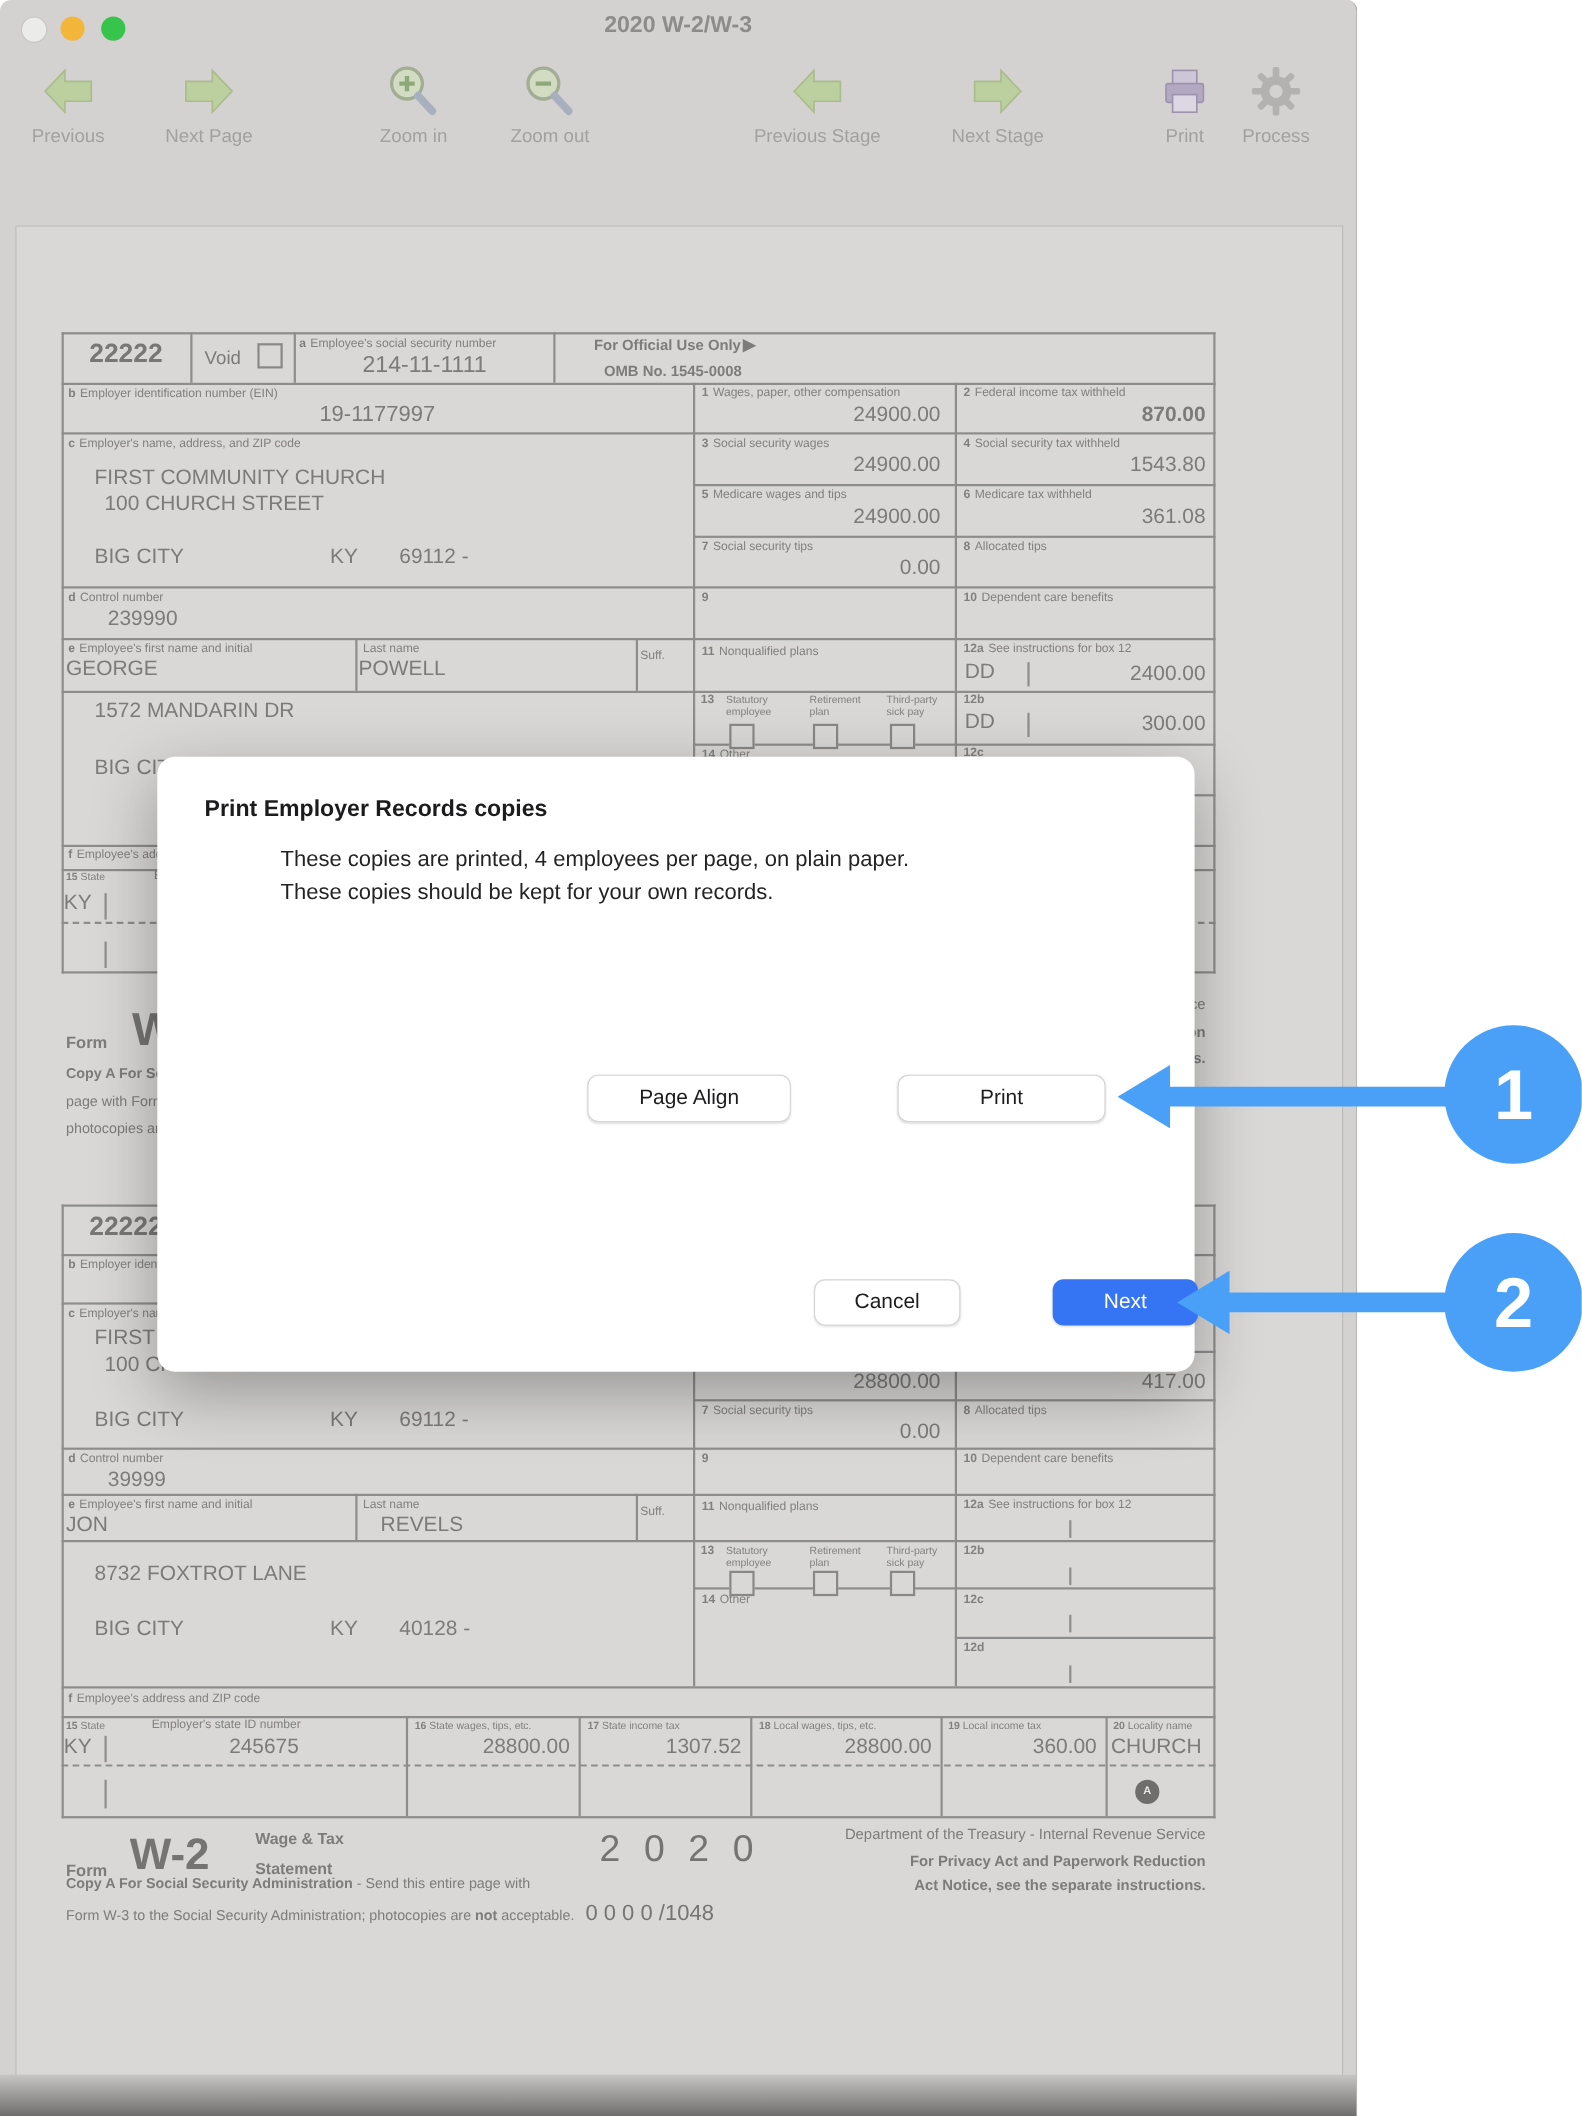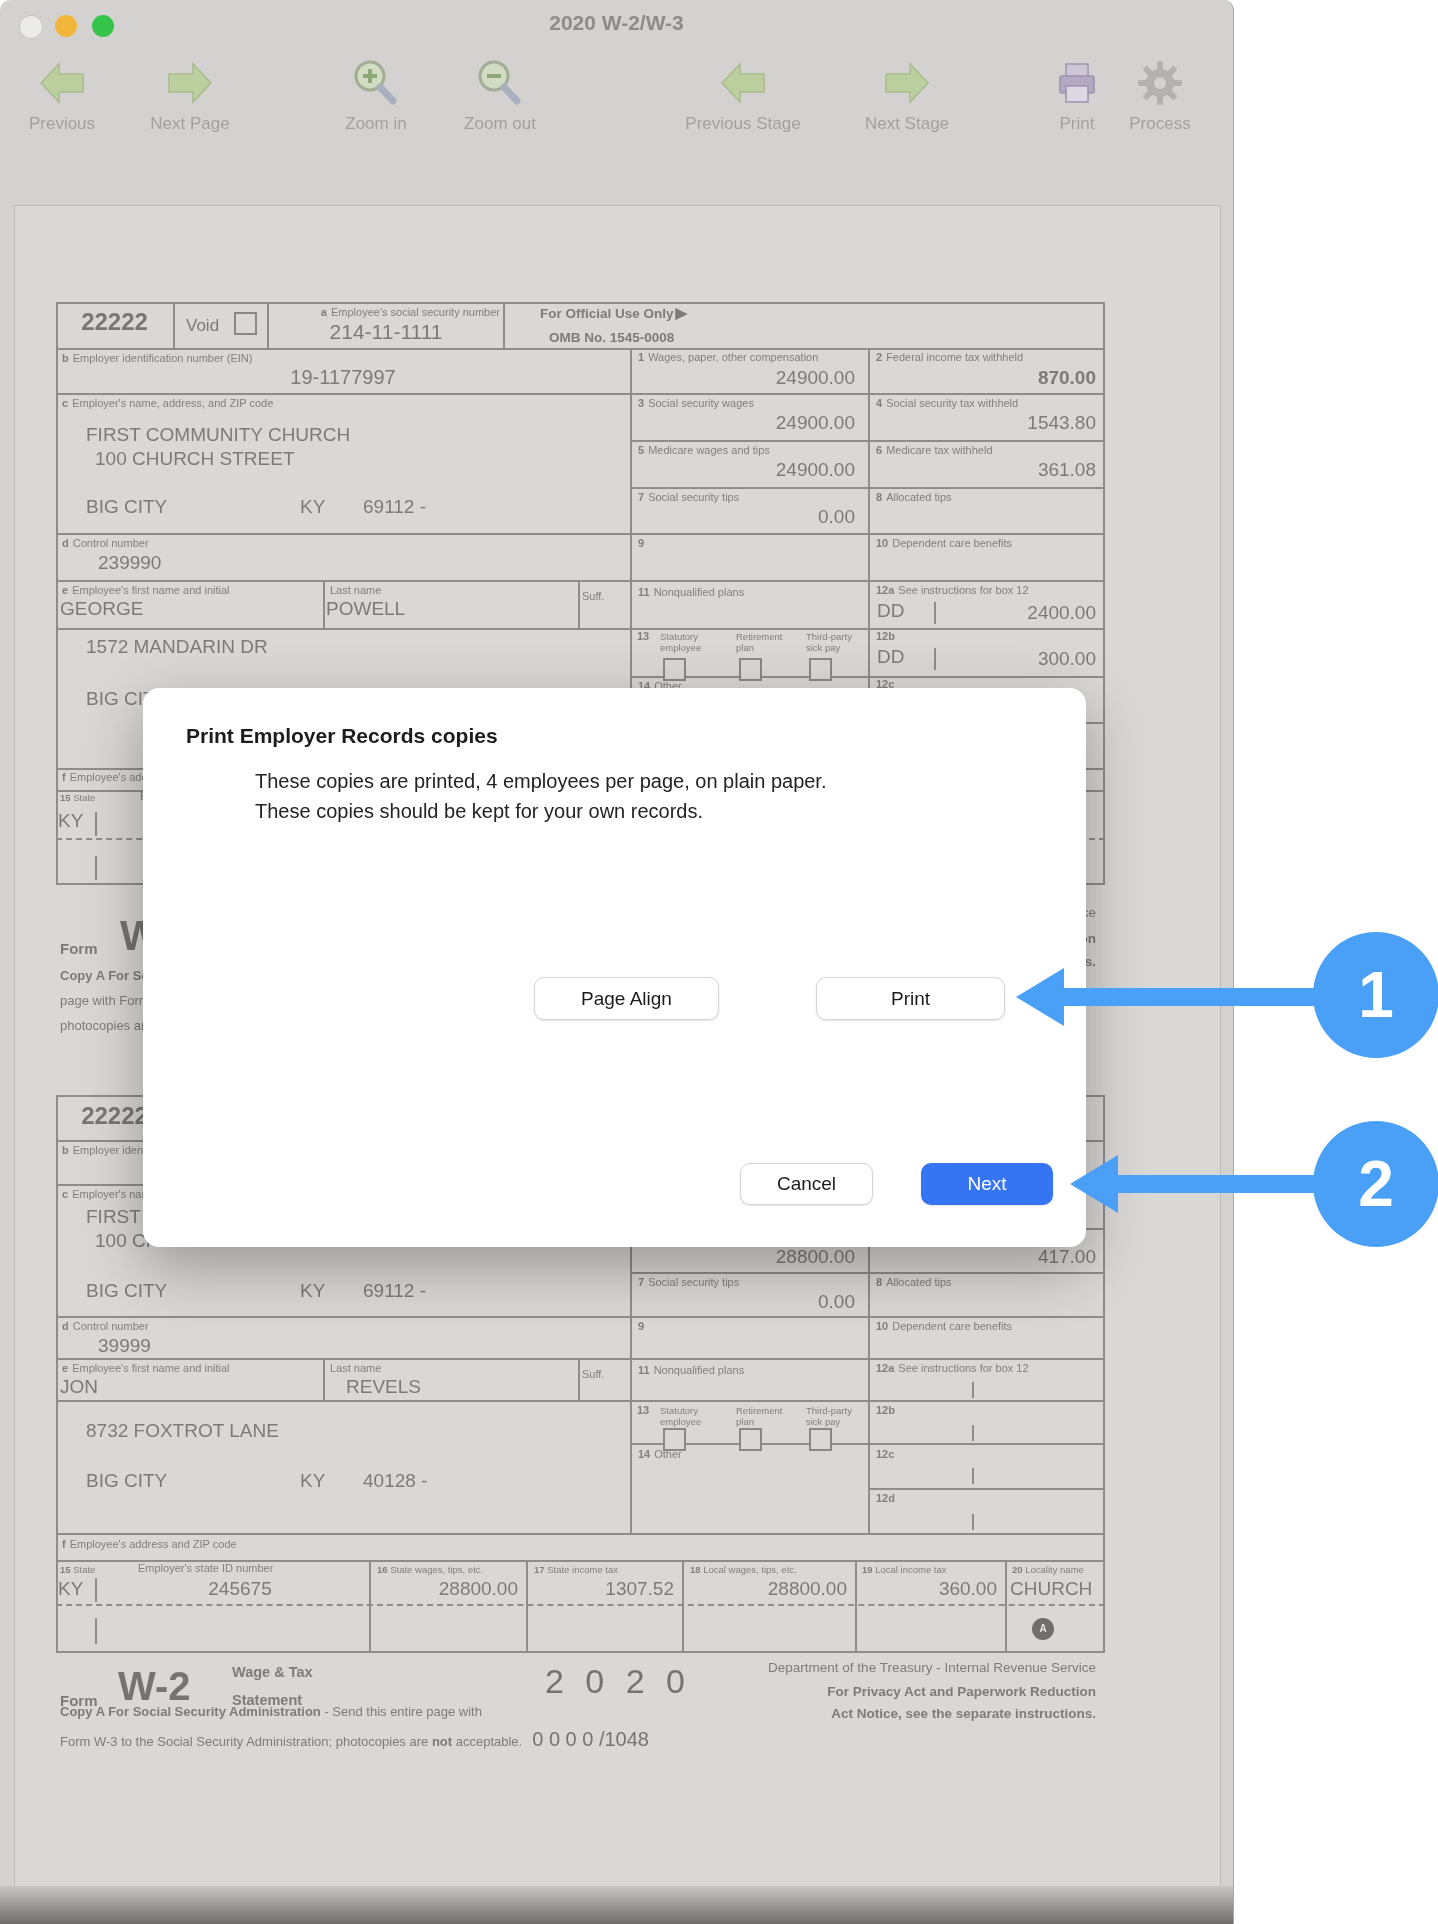--- a/index.html
+++ b/index.html
@@ -24,21 +24,21 @@
   .vc{text-align:center;}
   .big{font-size:24px;font-weight:bold;color:#787776;}
   .bold{font-weight:bold;}
   .cb{position:absolute;width:19px;height:19px;border:2px solid #898887;background:#d9d8d7;z-index:2;}
   .ftxt{position:absolute;font-size:13px;color:#7d7c7b;white-space:nowrap;}
   .fr{text-align:right;}
   .badge{position:absolute;width:22px;height:22px;border-radius:50%;background:#6f6e6d;color:#e8e7e6;font-size:10px;font-weight:bold;text-align:center;line-height:22px;}
   
   #dlg{position:absolute;left:143px;top:688px;width:943px;height:559px;background:#ffffff;border-radius:16px;box-shadow:0 20px 60px rgba(0,0,0,0.30);z-index:10;}
   .dbtn{position:absolute;background:#ffffff;border:1px solid #d6d5d4;border-radius:10px;box-shadow:0 1px 2px rgba(0,0,0,0.12);font-size:19px;color:#1c1c1e;text-align:center;font-family:"Liberation Sans",sans-serif;cursor:default;}
-  #btnNext{border:none;color:#ffffff;}
+  #btnNext{border:none;color:#ffffff;margin-left:36px;}
   
   .circ{position:absolute;width:126px;height:126px;border-radius:50%;color:#ffffff;font-size:64px;font-weight:bold;text-align:center;line-height:126px;z-index:20;}
   .abar{position:absolute;height:18px;border-radius:2px;z-index:20;}
   .ahead{position:absolute;width:48px;height:58px;clip-path:polygon(100% 0,100% 100%,0 50%);z-index:20;}
   .shade{position:absolute;left:0;top:1886px;width:1233px;height:38px;background:linear-gradient(#c7c6c5,#6e6d6c);z-index:3;}
 </style>
 </head>
 <body>
 
 <div id="stage">
@@ -150,21 +150,21 @@
     <div class="vl" style="left:855px;top:790px;height:93px;"></div>
     <div class="vl" style="left:1005px;top:790px;height:93px;"></div>
     <div class="vl" style="left:95px;top:812px;height:24px;"></div>
     <div class="vl" style="left:95px;top:856px;height:24px;"></div>
     <div class="vl" style="left:934px;top:602px;height:22px;"></div>
     <div class="vl" style="left:934px;top:648px;height:22px;"></div>
 
     <div class="v vc big" style="left:56px;top:308px;width:117px;">22222</div>
     <div class="v" style="left:186px;top:316px;font-size:17px;">Void</div>
     <div class="cb" style="left:234px;top:312px;"></div>
-    <div class="lb" style="left:272px;top:306px;width:228px;text-align:right;"><b>a</b><span>Employee's social security number</span></div>
+    <div class="lb" style="left:272px;top:306px;width:228px;text-align:left;"><b>a</b><span>Employee's social security number</span></div>
     <div class="v vc" style="left:272px;top:320px;width:228px;font-size:21px;">214-11-1111</div>
     <div class="ftxt bold" style="left:540px;top:304px;font-size:13.5px;"><span>For Official Use Only</span><span style="font-size:15px;margin-left:2px;">▶</span></div>
     <div class="ftxt bold" style="left:549px;top:330px;font-size:13.5px;">OMB No. 1545-0008</div>
 
     <div class="lb" style="left:62px;top:352px;"><b>b</b><span>Employer identification number (EIN)</span></div>
     <div class="v vc" style="left:56px;top:366px;width:574px;font-size:20px;">19-1177997</div>
     <div class="lb" style="left:638px;top:351px;"><b>1</b><span>Wages, paper, other compensation</span></div>
     <div class="v vr" style="left:640px;top:367px;width:215px;">24900.00</div>
     <div class="lb" style="left:876px;top:351px;"><b>2</b><span>Federal income tax withheld</span></div>
     <div class="v vr" style="left:880px;top:367px;width:216px;font-weight:bold;">870.00</div>

